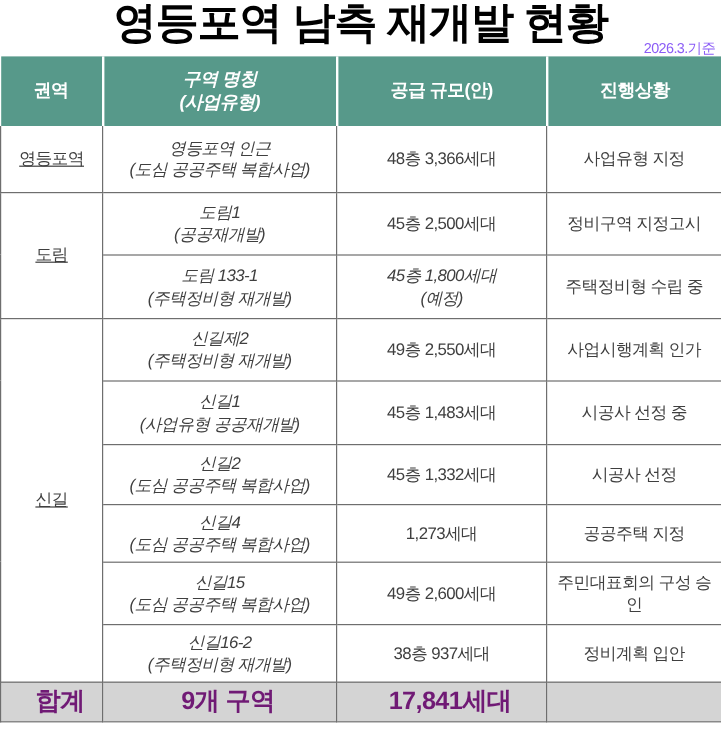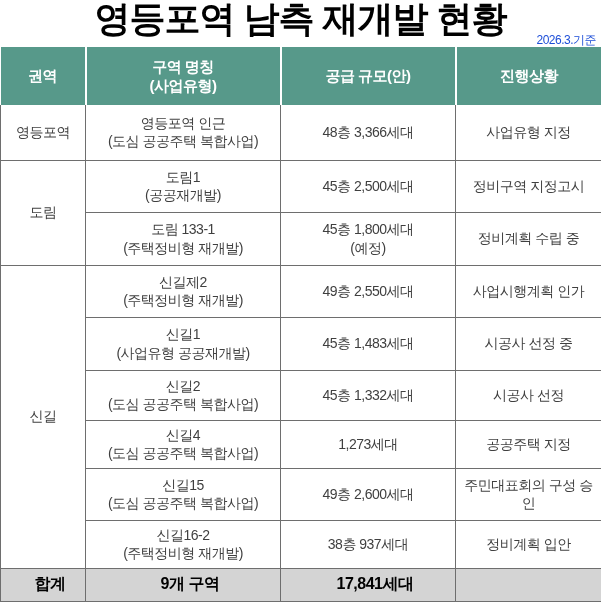--- a/index.html
+++ b/index.html
@@ -15,21 +15,21 @@
     font-size: 36px;
     font-weight: 800;
     letter-spacing: -1px;
     color: #000000;
     padding-top: 4px;
     line-height: 30px;
   }
   .asof {
     text-align: right;
     font-size: 12px;
-    color: #1d4ed8;
+    color: #8b5cf6;
     padding-right: 5px;
     line-height: 13px;
     letter-spacing: -0.5px;
   }
   table.redev {
     border-collapse: collapse;
     table-layout: fixed;
     width: 601px;
   }
   table.redev th {
@@ -49,29 +49,29 @@
     border: 1px solid #6e6e6e;
     color: #3f3f3f;
     font-size: 14px;
     text-align: center;
     vertical-align: middle;
     line-height: 1.3;
     letter-spacing: -0.5px;
     padding: 2px;
   }
   table.redev tbody tr.first-row td { border-top: none; }
-  table.redev .district-cell { font-size: 14px; }
+  table.redev .district-cell { font-size: 14px; text-decoration: underline; }
   table.redev tr.total-row td {
     background: #d4d4d4;
     font-weight: 700;
-    font-size: 16px;
-    color: #000000;
+    font-size: 21px;
+    color: #701a75;
     padding-left: 16px;
   }
-  .cell-sub { display: block; }
+  .cell-sub { display: block; font-style: italic; }
 </style>
 </head>
 <body>
 
 <div class="page-title">영등포역 남측 재개발 현황</div>
 <div class="asof">2026.3.기준</div>
 
 <table class="redev">
   <colgroup>
     <col style="width:85px">
@@ -111,21 +111,21 @@
     </tr>
     <tr style="height:53px">
       <td>
         <span class="cell-sub">도림 133-1</span>
         <span class="cell-sub">(주택정비형 재개발)</span>
       </td>
       <td>
         <span class="cell-sub">45층 1,800세대</span>
         <span class="cell-sub">(예정)</span>
       </td>
-      <td>정비계획 수립 중</td>
+      <td>주택정비형 수립 중</td>
     </tr>
     <tr style="height:52px">
       <td class="district-cell" rowspan="6">신길</td>
       <td>
         <span class="cell-sub">신길제2</span>
         <span class="cell-sub">(주택정비형 재개발)</span>
       </td>
       <td>49층 2,550세대</td>
       <td>사업시행계획 인가</td>
     </tr>

